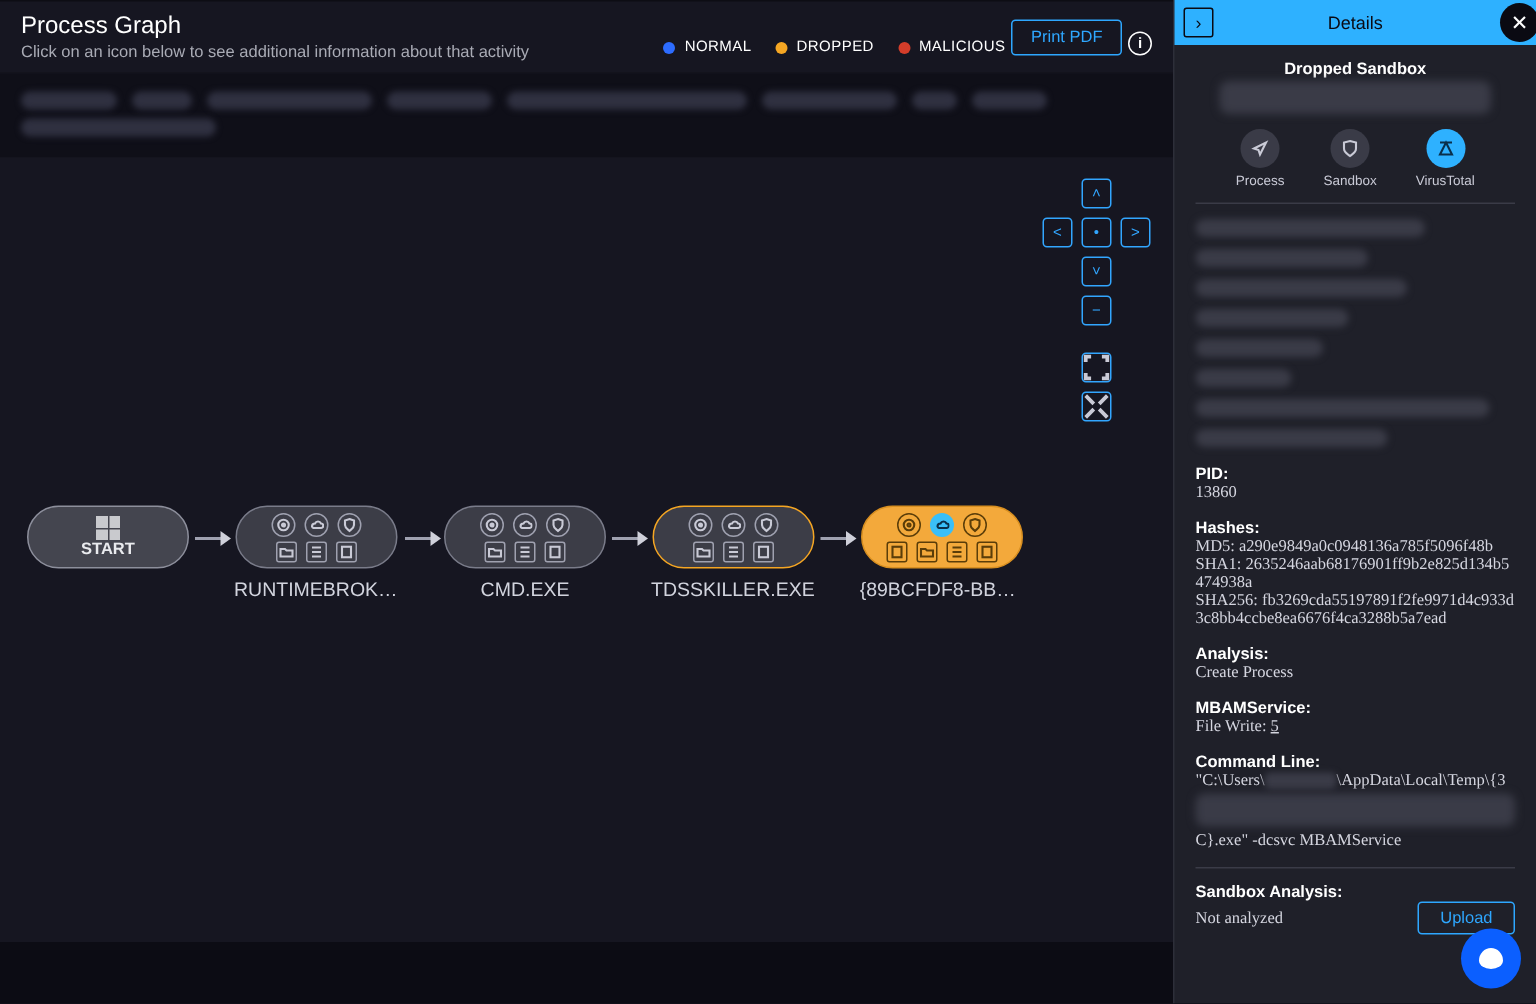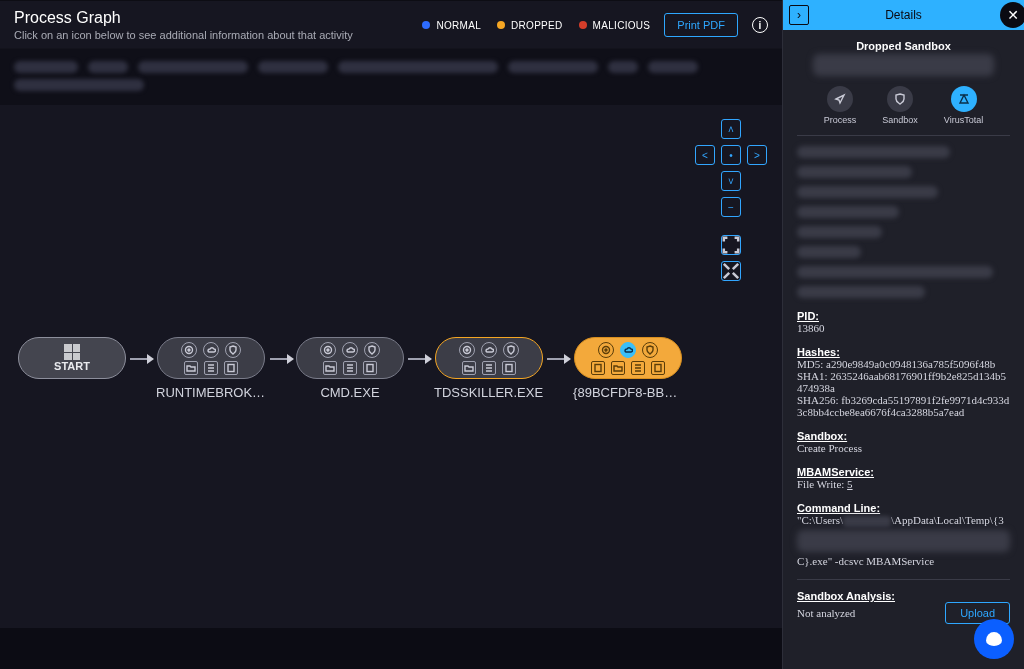--- a/index.html
+++ b/index.html
@@ -23,21 +23,21 @@
     height: 48px;
     padding: 8px 14px 4px 14px;
     display: flex;
     align-items: flex-start;
     justify-content: space-between;
     border-bottom: 1px solid #13131c;
   }
   .header-left { display: flex; flex-direction: column; }
   .title { font-size: 16px; font-weight: 400; color: #ffffff; }
   .subtitle { font-size: 11px; color: #a9abb5; margin-top: 2px; text-align: right; }
-  .header-right { display: flex; align-items: center; gap: 14px; margin-top: 4px;}
+  .header-right { display: flex; align-items: flex-end; gap: 4px; margin-top: 4px;}
   .legend { display: flex; gap: 16px; font-size: 10px; color: #fff; letter-spacing: .3px;}
   .legend-item { display: flex; align-items: center; gap: 6px; }
   .dot { width: 8px; height: 8px; border-radius: 50%; }
   .dot-normal { background: #2d6cff; }
   .dot-dropped { background: #f5a623; }
   .dot-malicious { background: #d43d2a; }
   .print-btn {
     border: 1px solid #2ea7ff;
     color: #2ea7ff;
     background: transparent;
@@ -238,21 +238,21 @@
   .action-btn.vt { background: #2eb1ff; }
   .action-lbl { font-size: 9px; color: #c9cad6; }
   .hr { height: 1px; background: #3a3b47; margin: 8px 0 10px 0; }
 
   .redact-block { display: flex; flex-direction: column; gap: 8px; margin-bottom: 12px;}
   .rblob {
     background: #3a3b47; border-radius: 6px; height: 12px; filter: blur(2.5px);
   }
 
   .kv-section { margin-bottom: 12px; }
-  .kv-label { font-weight: bold; color: #fff; font-size: 11px; text-decoration: underline; }
+  .kv-label { font-weight: bold; color: #fff; font-size: 11px; }
   .kv-val { color: #d5d6e0; word-break: break-all; font-family: Liberation Serif, serif; }
   .underline { text-decoration: underline; cursor: pointer; }
 
   .cmd-redact {
     display: inline-block; width: 48px; height: 11px;
     background: #3a3b47; border-radius: 4px; filter: blur(2px);
     vertical-align: middle;
   }
   .cmd-redact-line {
     height: 22px; background: #3a3b47; border-radius: 6px; filter: blur(3px);
@@ -606,21 +606,21 @@
     </div>
 
     <div class="kv-section">
       <div class="kv-label">Hashes:</div>
       <div class="kv-val">MD5: a290e9849a0c0948136a785f5096f48b</div>
       <div class="kv-val">SHA1: 2635246aab68176901ff9b2e825d134b5474938a</div>
       <div class="kv-val">SHA256: fb3269cda55197891f2fe9971d4c933d3c8bb4ccbe8ea6676f4ca3288b5a7ead</div>
     </div>
 
     <div class="kv-section">
-      <div class="kv-label">Sandbox:</div>
+      <div class="kv-label">Analysis:</div>
       <div class="kv-val">Create Process</div>
     </div>
 
     <div class="kv-section">
       <div class="kv-label">MBAMService:</div>
       <div class="kv-val">
         <span>File Write:</span>
         <span class="underline">5</span>
       </div>
     </div>

